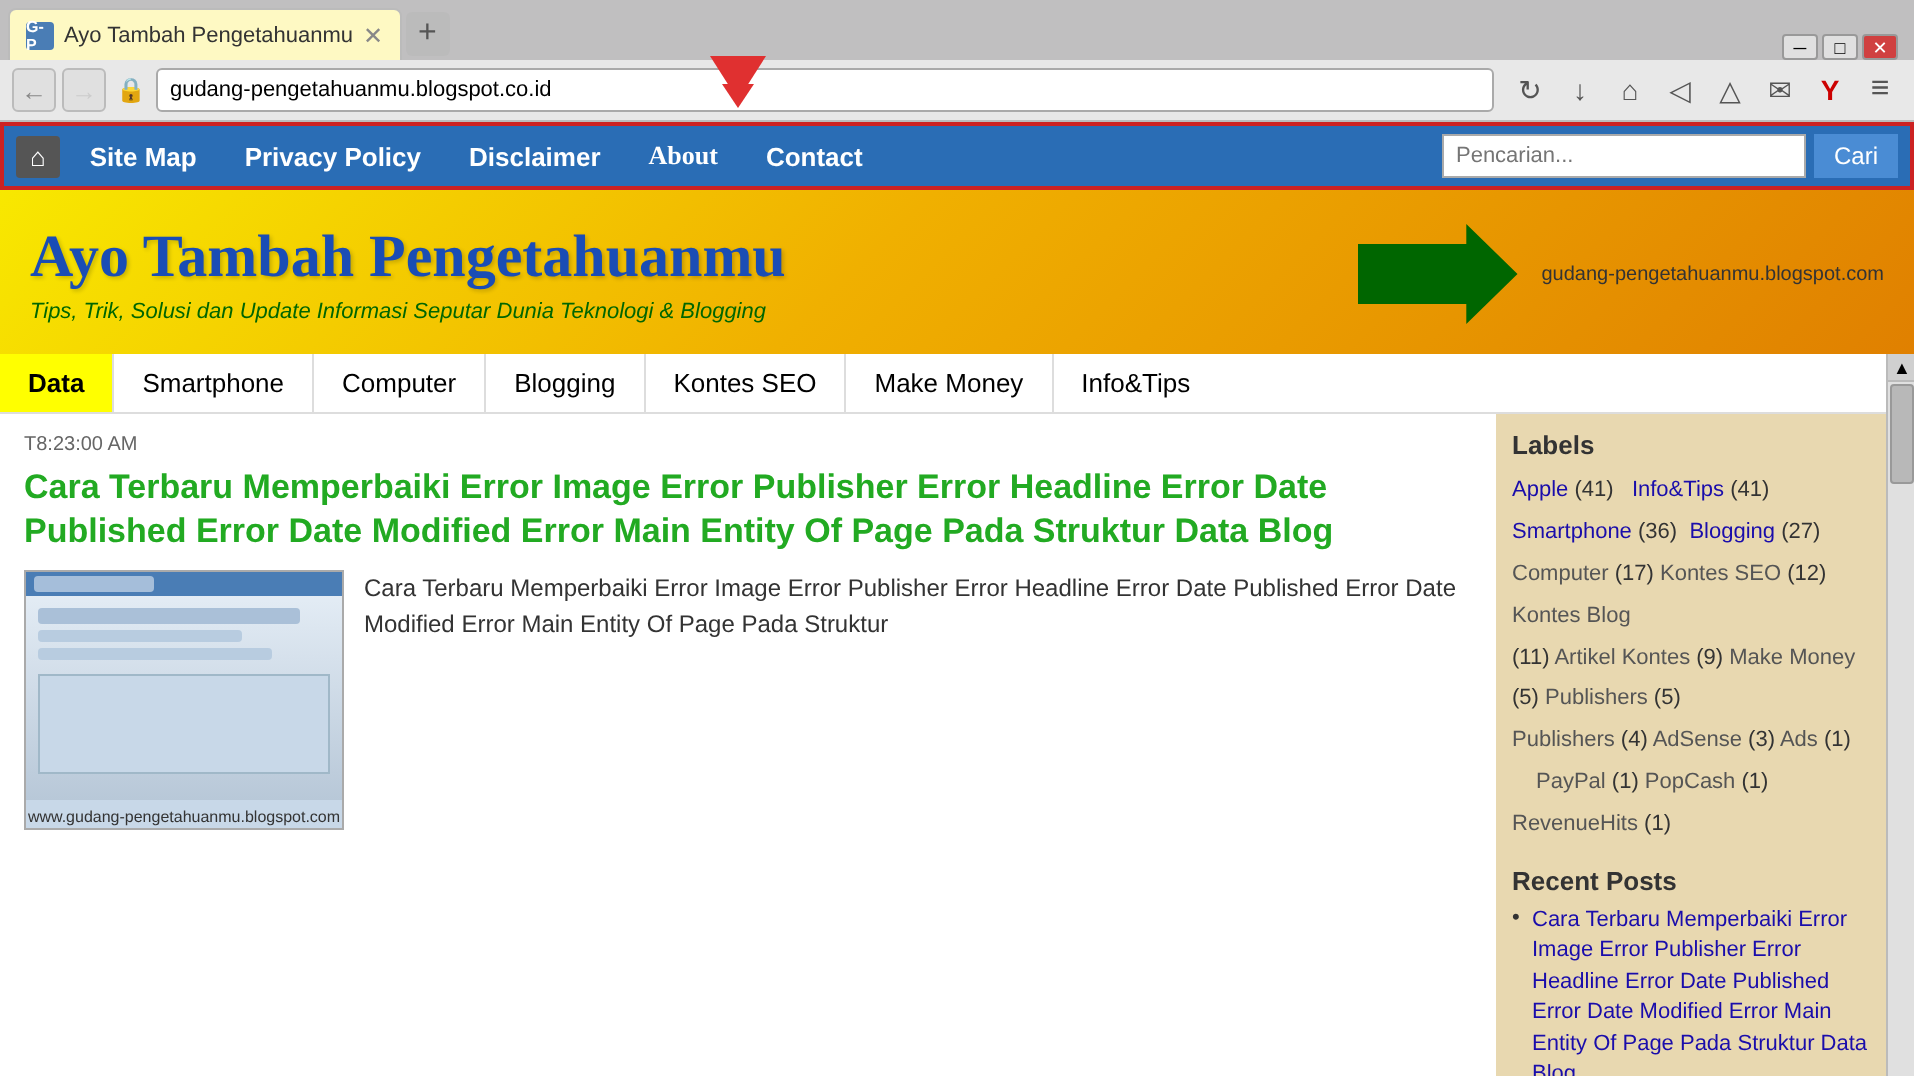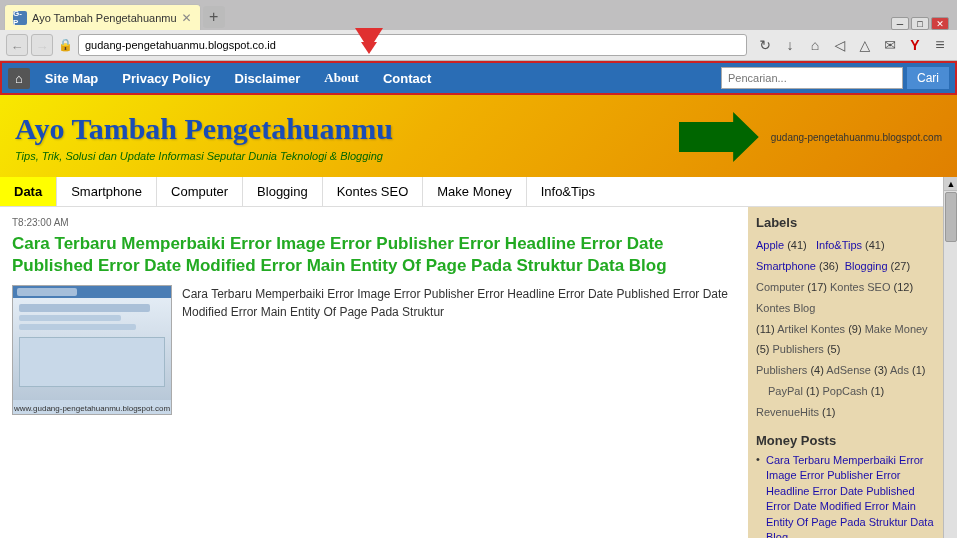--- a/index.html
+++ b/index.html
@@ -131,21 +131,21 @@
               <span style="color:#555;cursor:pointer;">Publishers</span> <span>(5)</span><br>
               <span style="color:#555;cursor:pointer;">Publishers</span> <span>(4) </span>
               <span style="color:#555;cursor:pointer;">AdSense</span> <span>(3) </span>
               <span style="color:#555;cursor:pointer;">Ads</span> <span>(1) </span>
               <span style="color:#555;cursor:pointer;margin-left:12px;">PayPal</span> <span>(1) </span>
               <span style="color:#555;cursor:pointer;">PopCash</span> <span>(1)</span><br>
               <span style="color:#555;cursor:pointer;">RevenueHits</span> <span>(1)</span>
             </div>
           </div>
           <div style="margin-top:10px;">
-            <div style="font-size:13px;font-weight:bold;color:#333;margin-bottom:5px;">Money Posts</div>
+            <div style="font-size:13px;font-weight:bold;color:#333;margin-bottom:5px;">Recent Posts</div>
             <div style="font-size:11px;margin-bottom:4px;padding-left:10px;position:relative;cursor:pointer;">
               <span style="position:absolute;left:0;color:#333;">•</span>
               <span style="color:#1a0dab;line-height:1.4;">Cara Terbaru Memperbaiki Error Image Error Publisher Error Headline Error Date Published Error Date Modified Error Main Entity Of Page Pada Struktur Data Blog</span>
             </div>
 
           </div>
         </div>
       </div>
     </div>
 

